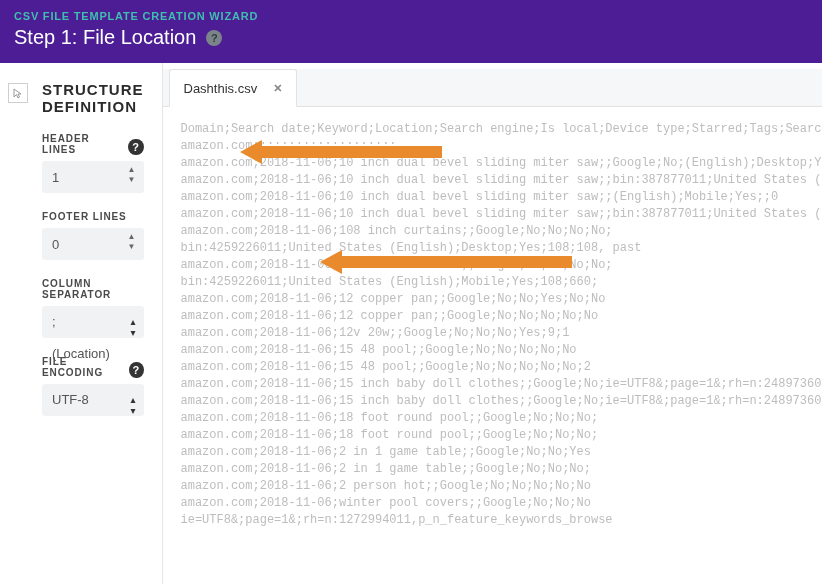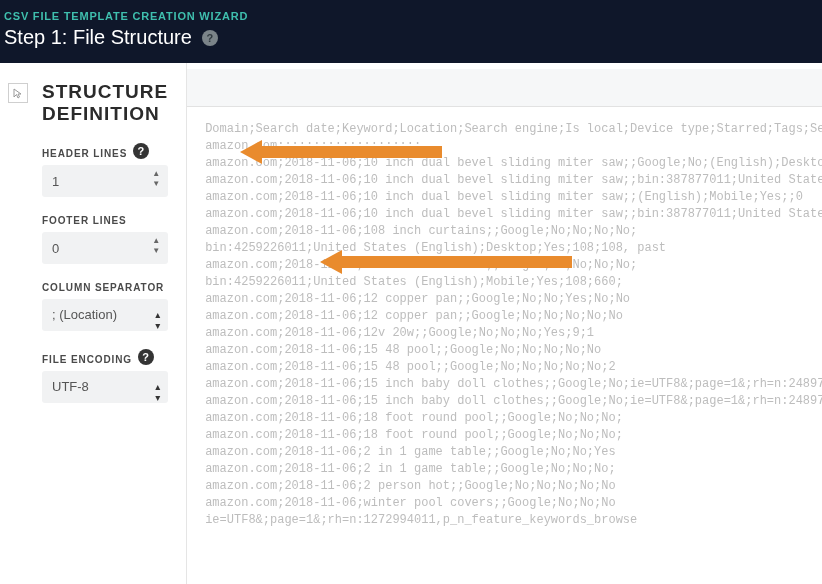--- a/index.html
+++ b/index.html
@@ -5,22 +5,22 @@
   * { box-sizing: border-box; margin: 0; padding: 0; }
   body {
     font-family: -apple-system, BlinkMacSystemFont, "Segoe UI", Helvetica, Arial, sans-serif;
     width: 822px;
     height: 584px;
     overflow: hidden;
     background: #fff;
     position: relative;
   }
   .header {
-    background: #0f172a;
-    padding: 10px 12px 14px 4px;
+    background: #4c1d95;
+    padding: 10px 12px 14px 14px;
     color: #fff;
   }
   .wizard-title {
     color: #3fbfae;
     font-size: 11px;
     font-weight: 700;
     letter-spacing: 0.8px;
     text-transform: uppercase;
   }
   .step-title {
@@ -70,21 +70,21 @@
     display: flex;
     align-items: center;
     justify-content: center;
     color: #888;
     font-size: 12px;
   }
   .sidebar-content {
     flex: 1;
   }
   .section-heading {
-    font-size: 19px;
+    font-size: 15px;
     font-weight: 700;
     letter-spacing: 1px;
     color: #2b2b2b;
     margin-bottom: 18px;
   }
   .field-label {
     font-size: 10px;
     font-weight: 700;
     letter-spacing: 0.9px;
     color: #4a4a4a;
@@ -222,21 +222,21 @@
     height: 12px;
     background: #e98b2d;
   }
 </style>
 </head>
 <body>
 
 <div class="header">
   <div class="wizard-title">CSV FILE TEMPLATE CREATION WIZARD</div>
   <div class="step-title">
-    <span>Step 1: File Structure</span>
+    <span>Step 1: File Location</span>
     <span class="help-icon">?</span>
   </div>
 </div>
 
 <div class="main">
   <div class="sidebar">
     <div class="sidebar-icon-col">
       <div class="cursor-icon">
         <svg width="12" height="12" viewBox="0 0 24 24" fill="none" stroke="#999" stroke-width="2">
             <path d="M4 4 L4 20 L9 15 L12 22 L15 20 L12 14 L18 14 Z"></path>
@@ -283,20 +283,24 @@
       </div>
       <div class="input-wrap">
         <div class="select-input" style="line-height:32px;">UTF-8</div>
         <div class="select-caret">▴<br>▾</div>
       </div>
     </div>
   </div>
 
   <div class="content">
     <div class="tabs">
+      <div class="tab active">
+        <span>Dashthis.csv</span>
+        <span class="tab-close">✕</span>
+      </div>
     </div>
     <div class="file-preview" id="file-preview"><div class="line">Domain;Search date;Keyword;Location;Search engine;Is local;Device type;Starred;Tags;Search volume</div><div class="line">amazon.com;;;;;;;;;;;;;;;;;;;;</div><div class="line">amazon.com;2018-11-06;10 inch dual bevel sliding miter saw;;Google;No;(English);Desktop;Yes;;0</div><div class="line">amazon.com;2018-11-06;10 inch dual bevel sliding miter saw;;bin:387877011;United States (English);Mobile;Yes;10 inch;past</div><div class="line">amazon.com;2018-11-06;10 inch dual bevel sliding miter saw;;(English);Mobile;Yes;;0</div><div class="line">amazon.com;2018-11-06;10 inch dual bevel sliding miter saw;;bin:387877011;United States (English);Mobile;Yes;past, amazon</div><div class="line">amazon.com;2018-11-06;108 inch curtains;;Google;No;No;No;No;</div><div class="line">bin:4259226011;United States (English);Desktop;Yes;108;108, past</div><div class="line">amazon.com;2018-11-06;108 inch curtains;;Google;No;No;No;No;</div><div class="line">bin:4259226011;United States (English);Mobile;Yes;108;660;</div><div class="line">amazon.com;2018-11-06;12 copper pan;;Google;No;No;Yes;No;No</div><div class="line">amazon.com;2018-11-06;12 copper pan;;Google;No;No;No;No;No</div><div class="line">amazon.com;2018-11-06;12v 20w;;Google;No;No;No;Yes;9;1</div><div class="line">amazon.com;2018-11-06;15 48 pool;;Google;No;No;No;No;No</div><div class="line">amazon.com;2018-11-06;15 48 pool;;Google;No;No;No;No;No;2</div><div class="line">amazon.com;2018-11-06;15 inch baby doll clothes;;Google;No;ie=UTF8&amp;;page=1&amp;;rh=n:2489736011,p_n_feature_seven_browse</div><div class="line">amazon.com;2018-11-06;15 inch baby doll clothes;;Google;No;ie=UTF8&amp;;page=1&amp;;rh=n:2489736011,p_n_feature_seven_browse</div><div class="line">amazon.com;2018-11-06;18 foot round pool;;Google;No;No;No;</div><div class="line">amazon.com;2018-11-06;18 foot round pool;;Google;No;No;No;</div><div class="line">amazon.com;2018-11-06;2 in 1 game table;;Google;No;No;Yes</div><div class="line">amazon.com;2018-11-06;2 in 1 game table;;Google;No;No;No;</div><div class="line">amazon.com;2018-11-06;2 person hot;;Google;No;No;No;No;No</div><div class="line">amazon.com;2018-11-06;winter pool covers;;Google;No;No;No</div><div class="line">ie=UTF8&amp;;page=1&amp;;rh=n:1272994011,p_n_feature_keywords_browse</div></div>
   </div>
 </div>
 
 <div class="arrow-overlay arrow1">
   <div class="head"></div>
     <div class="shaft"></div>
 </div>
 <div class="arrow-overlay arrow2">

